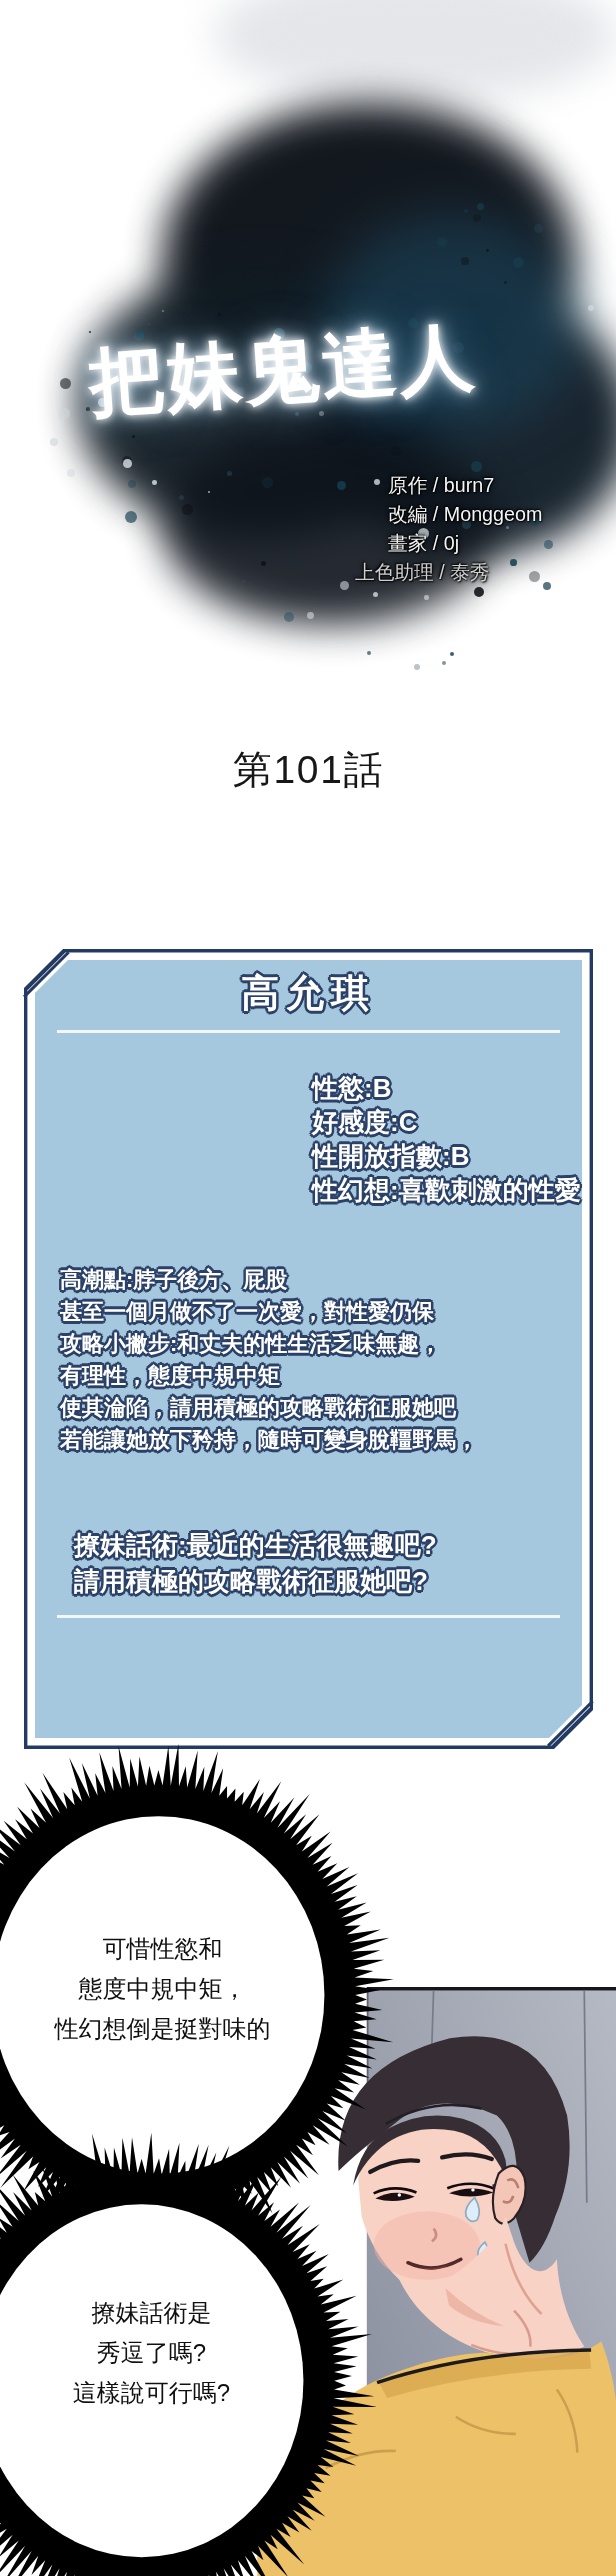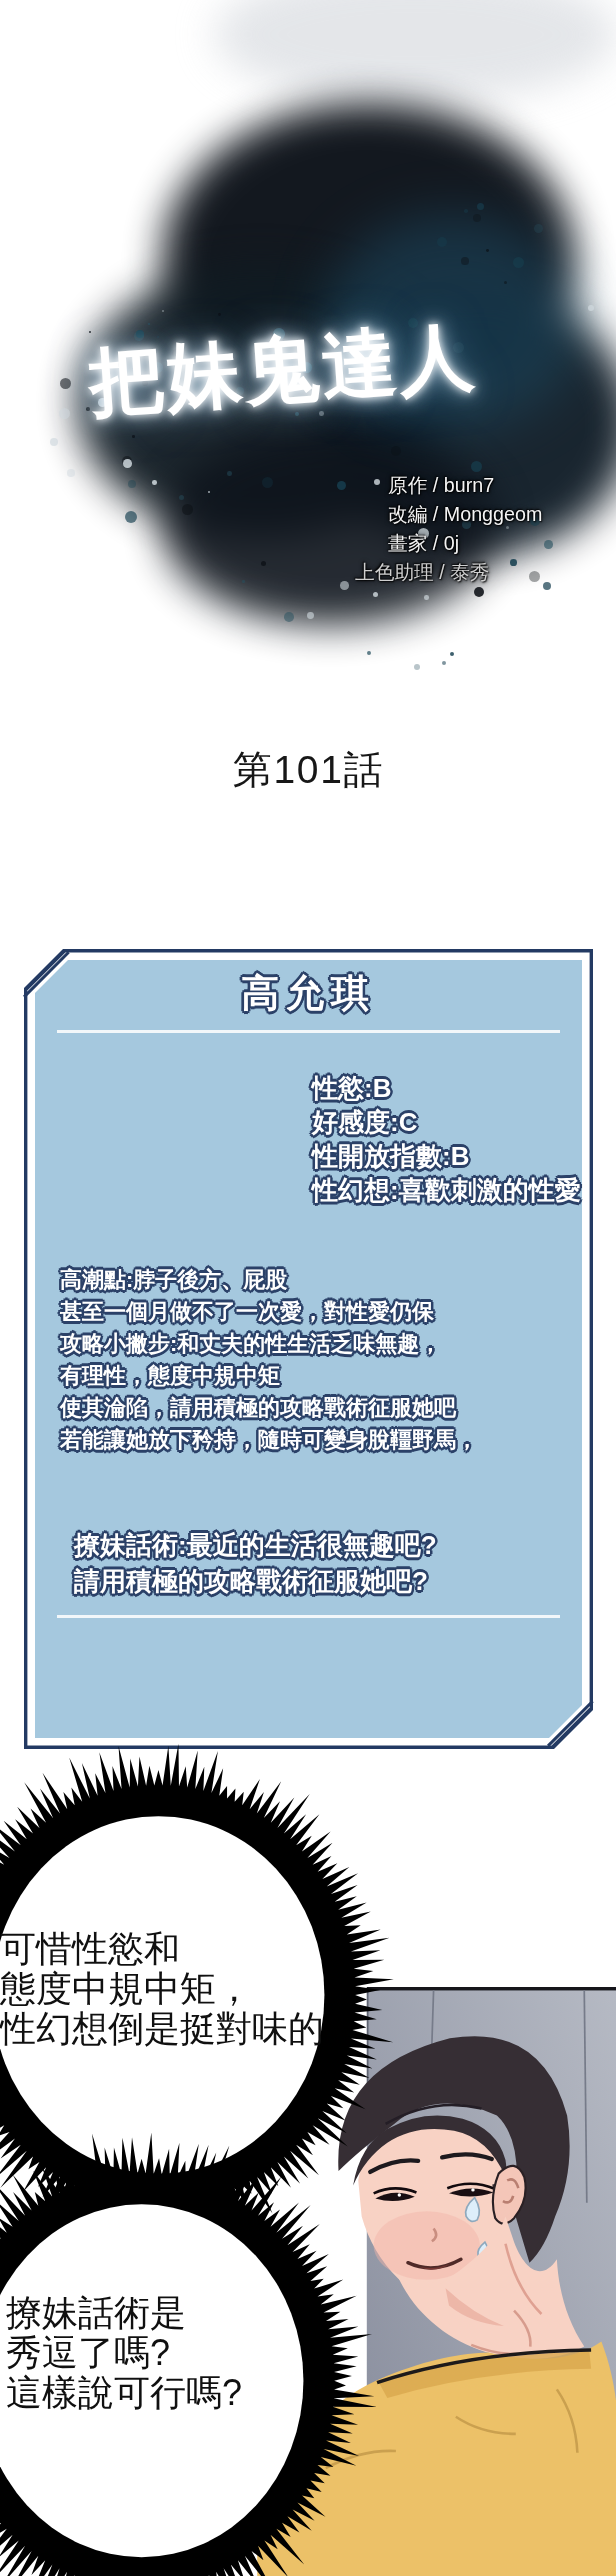--- a/index.html
+++ b/index.html
@@ -40,21 +40,21 @@
   .card-sep{position:absolute;left:33px;right:33px;height:2.6px;background:rgba(255,255,255,.85);}
   .stat-col{position:absolute;top:122px;font-size:26px;line-height:34px;white-space:nowrap;}
   #stats-left{left:51px;}
   #stats-right{left:288px;}
   #card-desc{position:absolute;left:36px;top:315px;width:480px;font-size:22px;line-height:32px;white-space:nowrap;}
   #card-pickup{position:absolute;left:50px;top:562px;width:480px;font-size:26px;line-height:36px;white-space:nowrap;margin-top:16px;}
 
   
   #panel-art{position:absolute;left:257px;top:1987px;z-index:1;}
   svg.spiky{position:absolute;z-index:2;}
-  .bubble-text{position:absolute;z-index:3;color:#101010;text-align:left;font-size:36px;line-height:40px;}
+  .bubble-text{position:absolute;z-index:3;color:#101010;text-align:center;font-size:24px;line-height:40px;}
   #bubble1-text{left:0px;top:1929px;width:325px;}
   #bubble2-text{left:6px;top:2293px;width:291px;}
 </style>
 </head>
 <body>
 
 <div id="page">
 
   <div id="splash">
     <div class="blob" style="left:214px;top:-34px;width:403px;height:137px;background:#ced2d8;opacity:.55;"></div>

